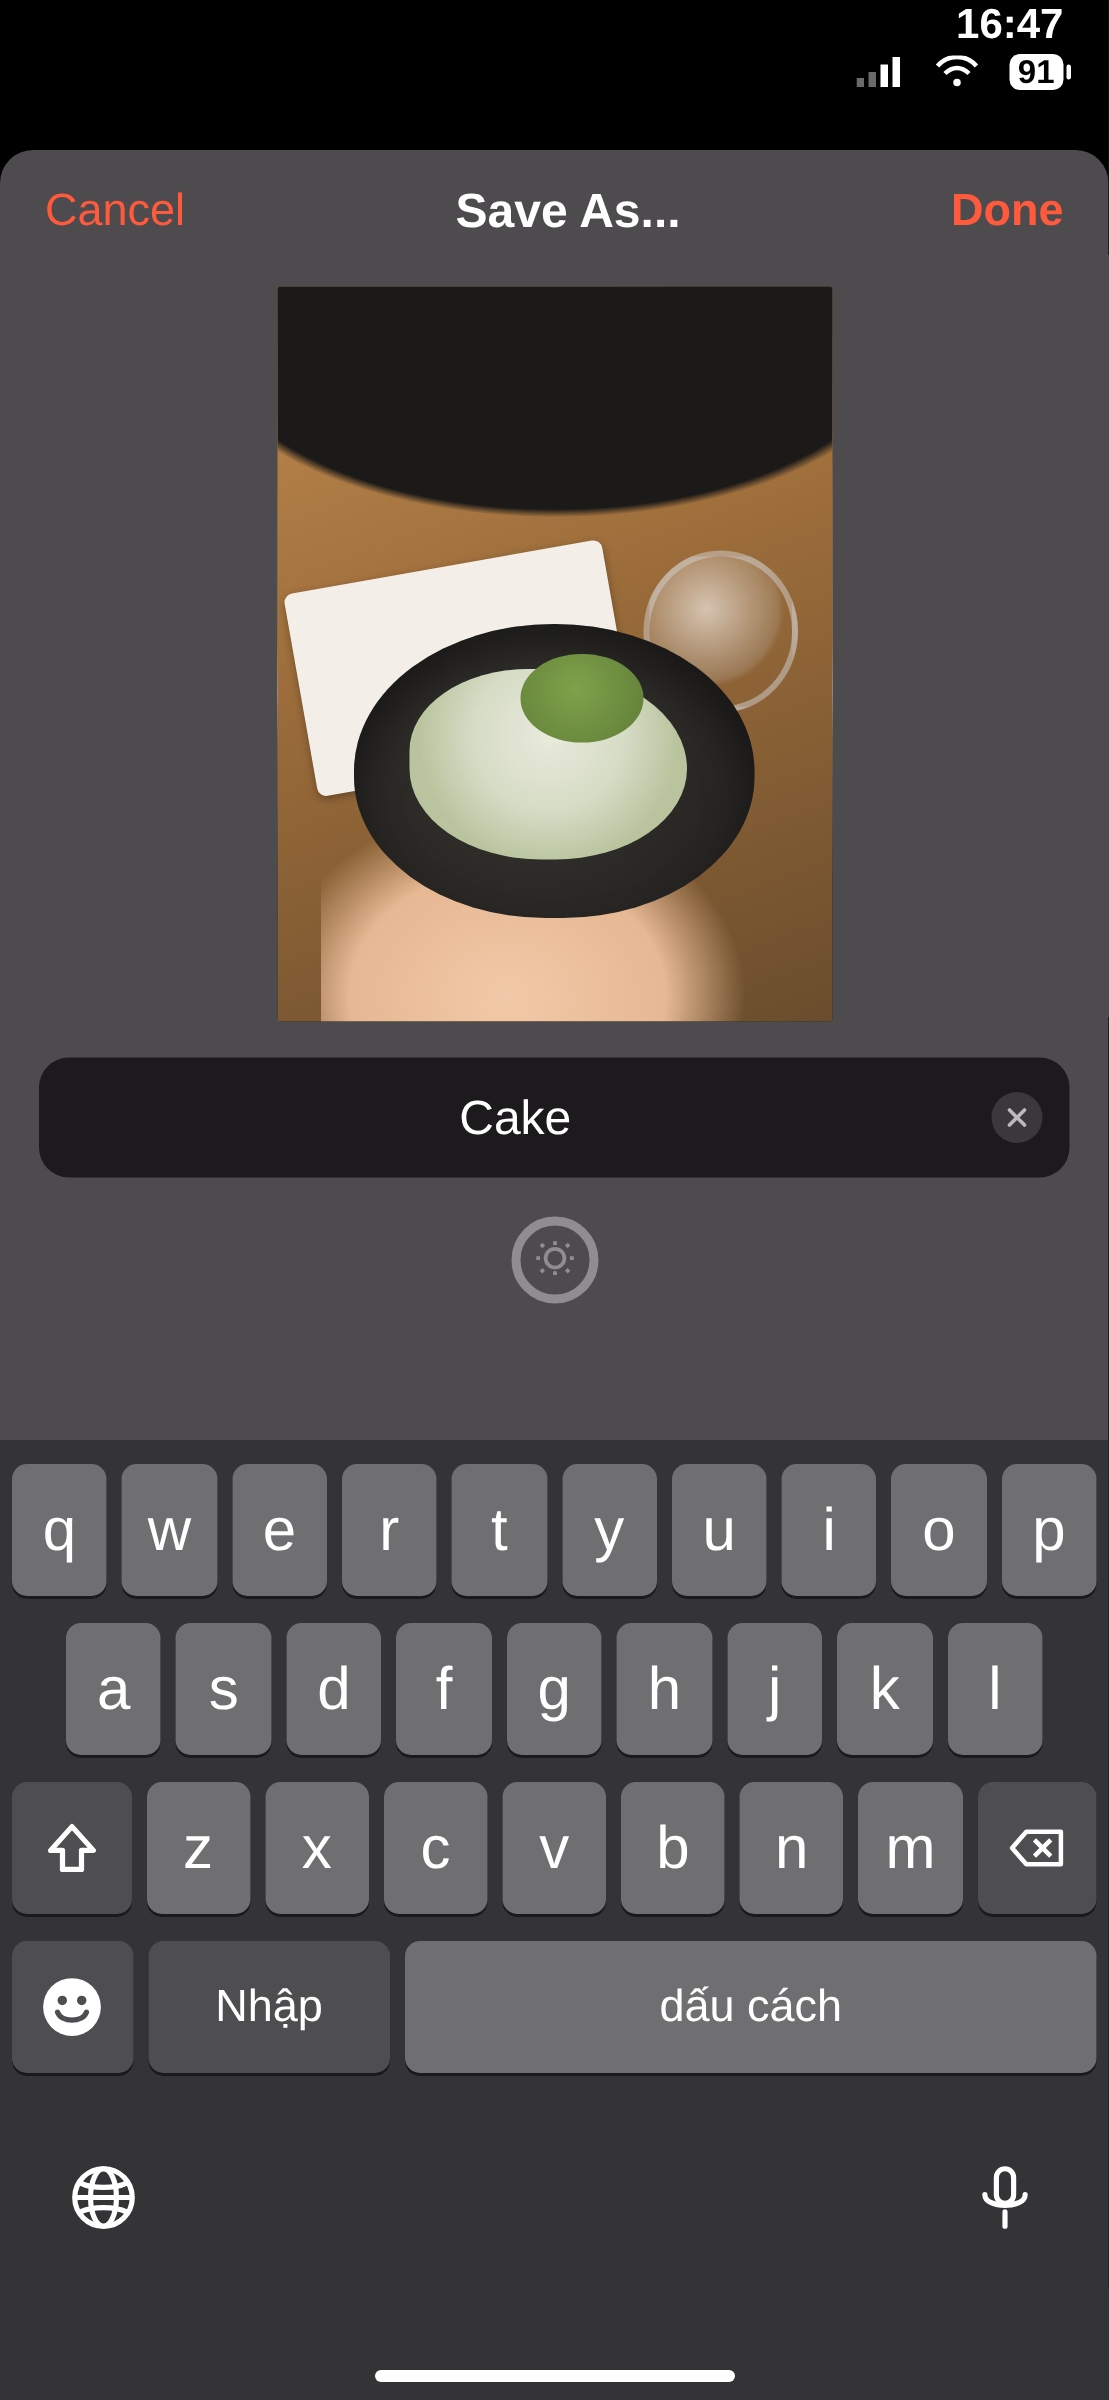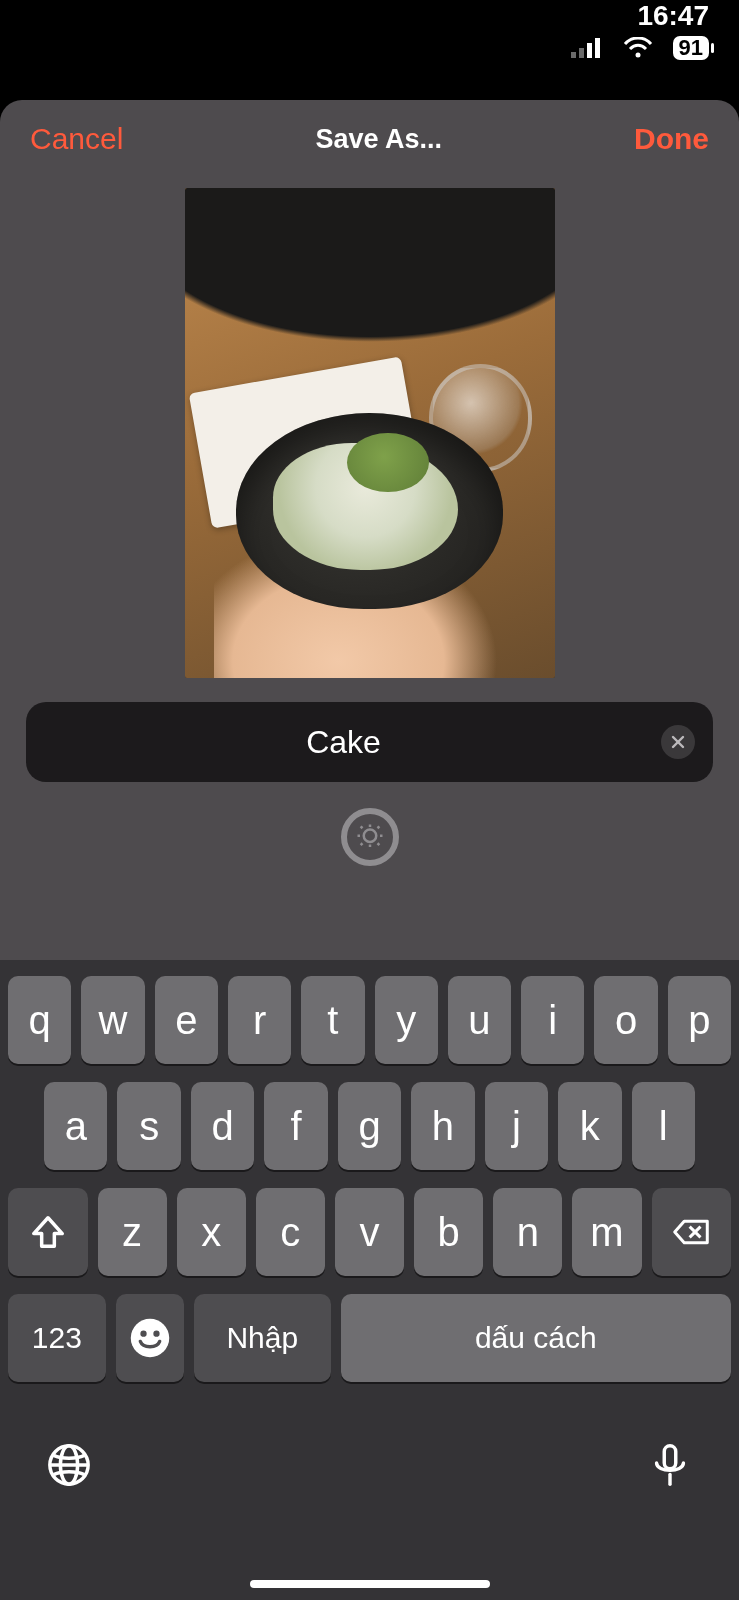--- a/index.html
+++ b/index.html
@@ -71,21 +71,21 @@
   .sheet-header .btn {
     color: #ff5a3c;
     font-size: 30px;
     font-weight: 400;
     background: none;
     border: none;
   }
   .sheet-header .btn.done { font-weight: 600; }
   .sheet-title {
     color: #fff;
-    font-size: 27px;
+    font-size: 32px;
     font-weight: 700;
     text-align: center;
   }
 
   
   .preview-wrap {
     display: flex;
     justify-content: center;
     padding: 10px 0 10px 0;
   }
@@ -323,21 +323,20 @@
       <div class="key">m</div>
       <div class="key mod back">
         <svg viewBox="0 0 28 24" fill="none" stroke="#fff" stroke-width="2.2" stroke-linejoin="round">
             <path d="M9 4 L26 4 L26 20 L9 20 L2 12 Z"></path>
             <line x1="13" y1="8" x2="21" y2="16"></line>
             <line x1="21" y1="8" x2="13" y2="16"></line>
           </svg>
       </div>
     </div>
     <div class="krow">
-      <div class="key mod mode">123</div>
       <div class="key mod emoji">
         <svg viewBox="0 0 24 24" fill="#fff">
             <circle cx="12" cy="12" r="11" fill="#fff"></circle>
             <circle cx="8.3" cy="9.5" r="1.8" fill="#4e4d50"></circle>
             <circle cx="15.7" cy="9.5" r="1.8" fill="#4e4d50"></circle>
             <path d="M6.5 14 C 8 18, 16 18, 17.5 14" stroke="#4e4d50" stroke-width="2" fill="none" stroke-linecap="round"></path>
           </svg>
       </div>
       <div class="key mod enter">Nhập</div>
       <div class="key space">dấu cách</div>

